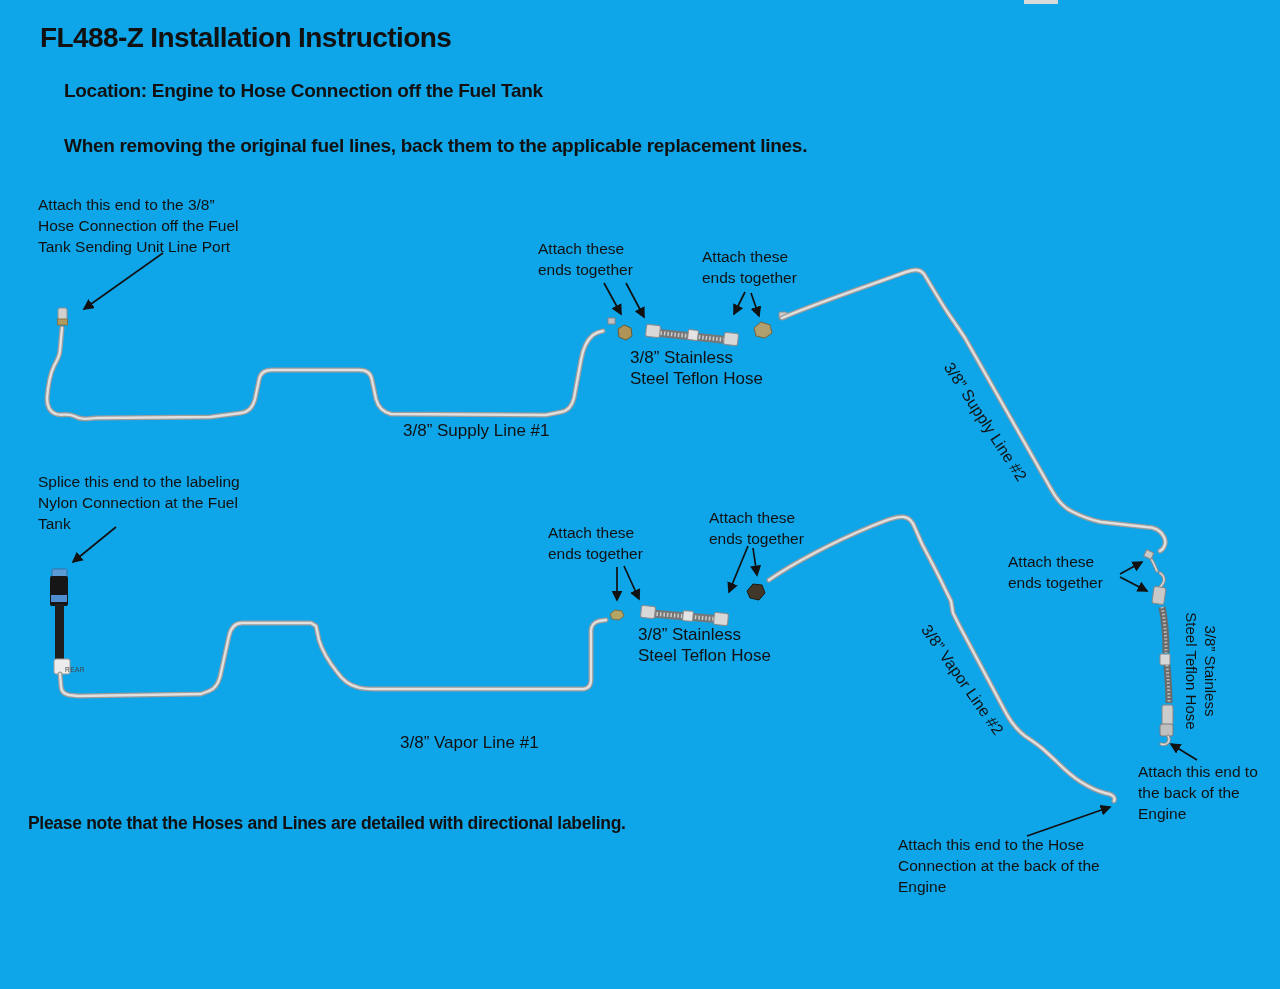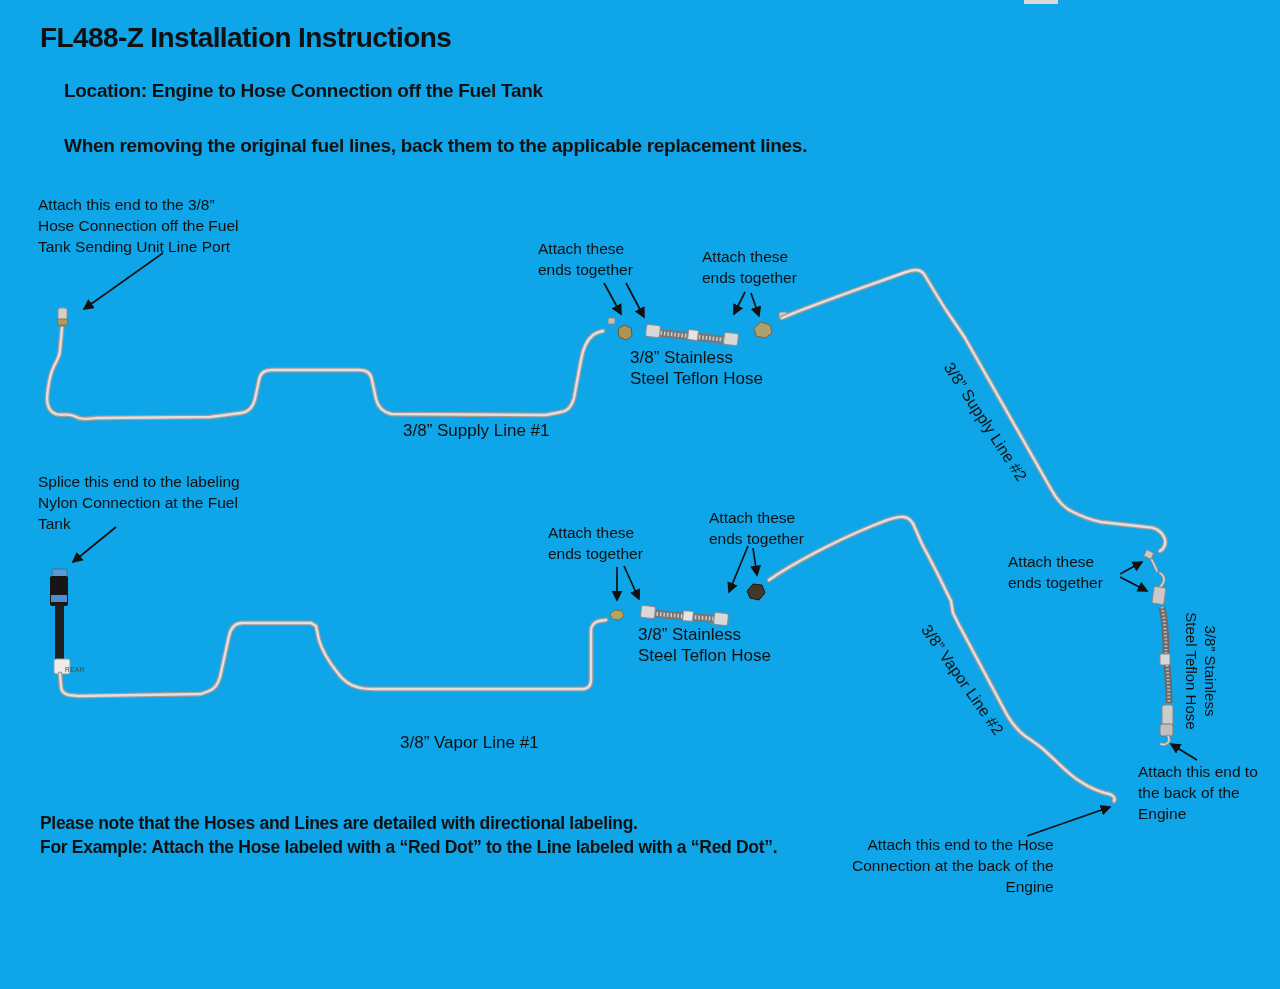--- a/index.html
+++ b/index.html
@@ -165,22 +165,21 @@
   <div class="abs line-label" style="left:400px;top:697px;margin-top:36px;">3/8” Vapor Line #1</div>
   <div class="abs rot" style="left:887px;top:671px;transform:rotate(55deg);">3/8” Vapor Line #2</div>
 
   <div class="abs callout" style="left:1008px;top:551px;">Attach these
 ends together</div>
   <div class="abs vrot" style="left:1220px;top:601px;">3/8” Stainless
 Steel Teflon Hose</div>
   <div class="abs callout" style="left:1138px;top:761px;">Attach this end to
 the back of the
 Engine</div>
-  <div class="abs callout" style="left:852px;top:834px;text-align:right;">Attach this end to the Hose
+  <div class="abs callout" style="left:898px;top:834px;">Attach this end to the Hose
 Connection at the back of the
 Engine</div>
 
   <div class="abs tiny" style="left:65px;top:666px;">REAR</div>
 
-  <div class="abs note" style="left:40px;top:813px;">Please note that the Hoses and Lines are detailed with directional labeling.</div>
-  <div class="abs note" style="left:40px;top:837px;">For Example: Attach the Hose labeled with a “Red Dot” to the Line labeled with a “Red Dot”.</div>
+  <div class="abs note" style="left:28px;top:813px;">Please note that the Hoses and Lines are detailed with directional labeling.</div>
 
 </div>
 
 </body></html>

